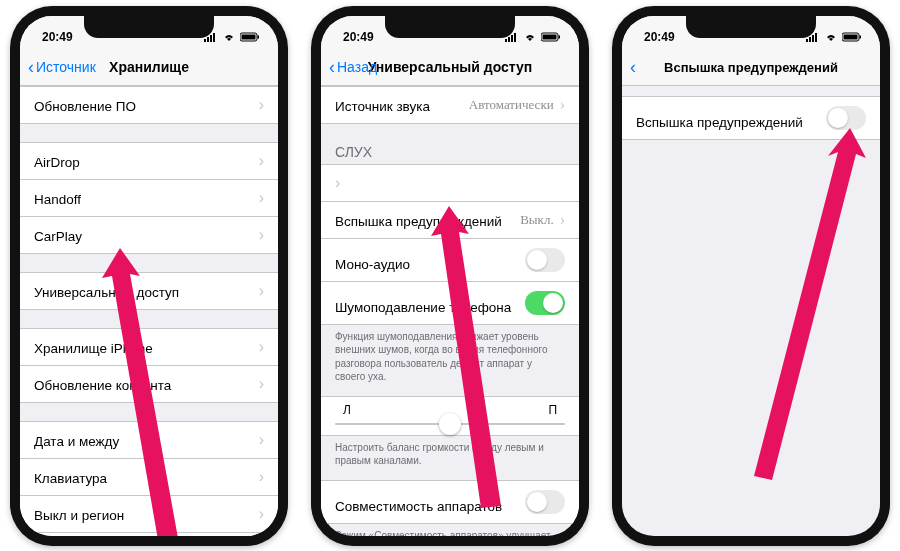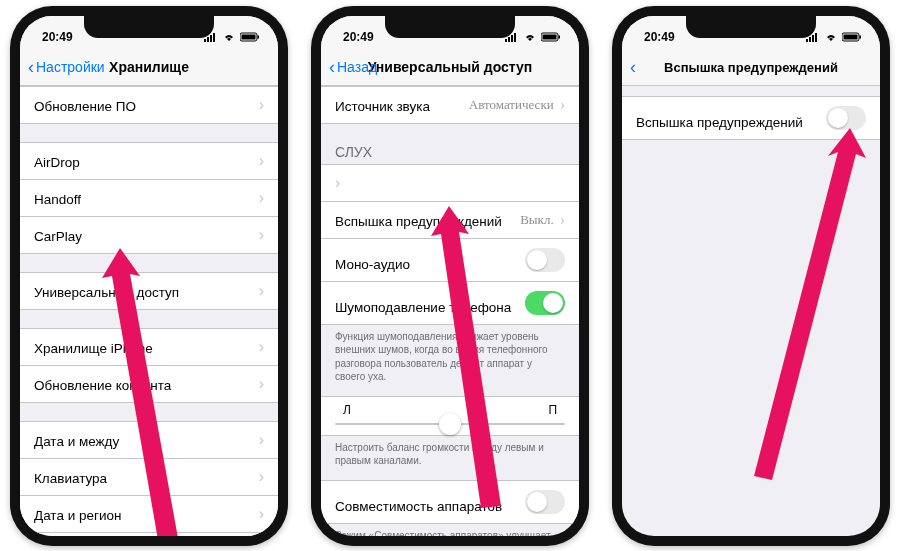--- a/index.html
+++ b/index.html
@@ -166,21 +166,21 @@
         <svg width="20" height="10" viewBox="0 0 20 10">
             <rect x="0" y="1" width="17" height="8" rx="2" fill="none" stroke="#000"></rect>
             <rect x="1.5" y="2.5" width="14" height="5" fill="#000"></rect>
             <rect x="17.5" y="3.5" width="1.5" height="3" fill="#000"></rect>
           </svg>
       </span>
     </div>
     <div class="nav-bar">
       <div class="nav-back">
         <span class="chev-left">‹</span>
-        <span>Настройки</span>
+        <span>Источник</span>
       </div>
       <div class="nav-title">Хранилище</div>
     </div>
     <div class="content">
       <div class="group first">
         <div class="cell">
           <span>Обновление ПО</span>
           <span class="chev">›</span>
         </div>
       </div>
@@ -217,21 +217,21 @@
       <div class="group">
         <div class="cell">
             <span>Дата и между</span>
             <span class="chev">›</span>
           </div>
         <div class="cell">
             <span>Клавиатура</span>
             <span class="chev">›</span>
           </div>
         <div class="cell">
-            <span>Дата и регион</span>
+            <span>Выкл и регион</span>
             <span class="chev">›</span>
           </div>
         <div class="cell"></div>
       </div>
 
       <svg class="arrow" style="left:80px; top:162px;" width="120" height="300" viewBox="0 0 120 300">
         <defs>
             <linearGradient id="ag1">
               <stop offset="0" stop-color="#e6125f"></stop>
             </linearGradient>

